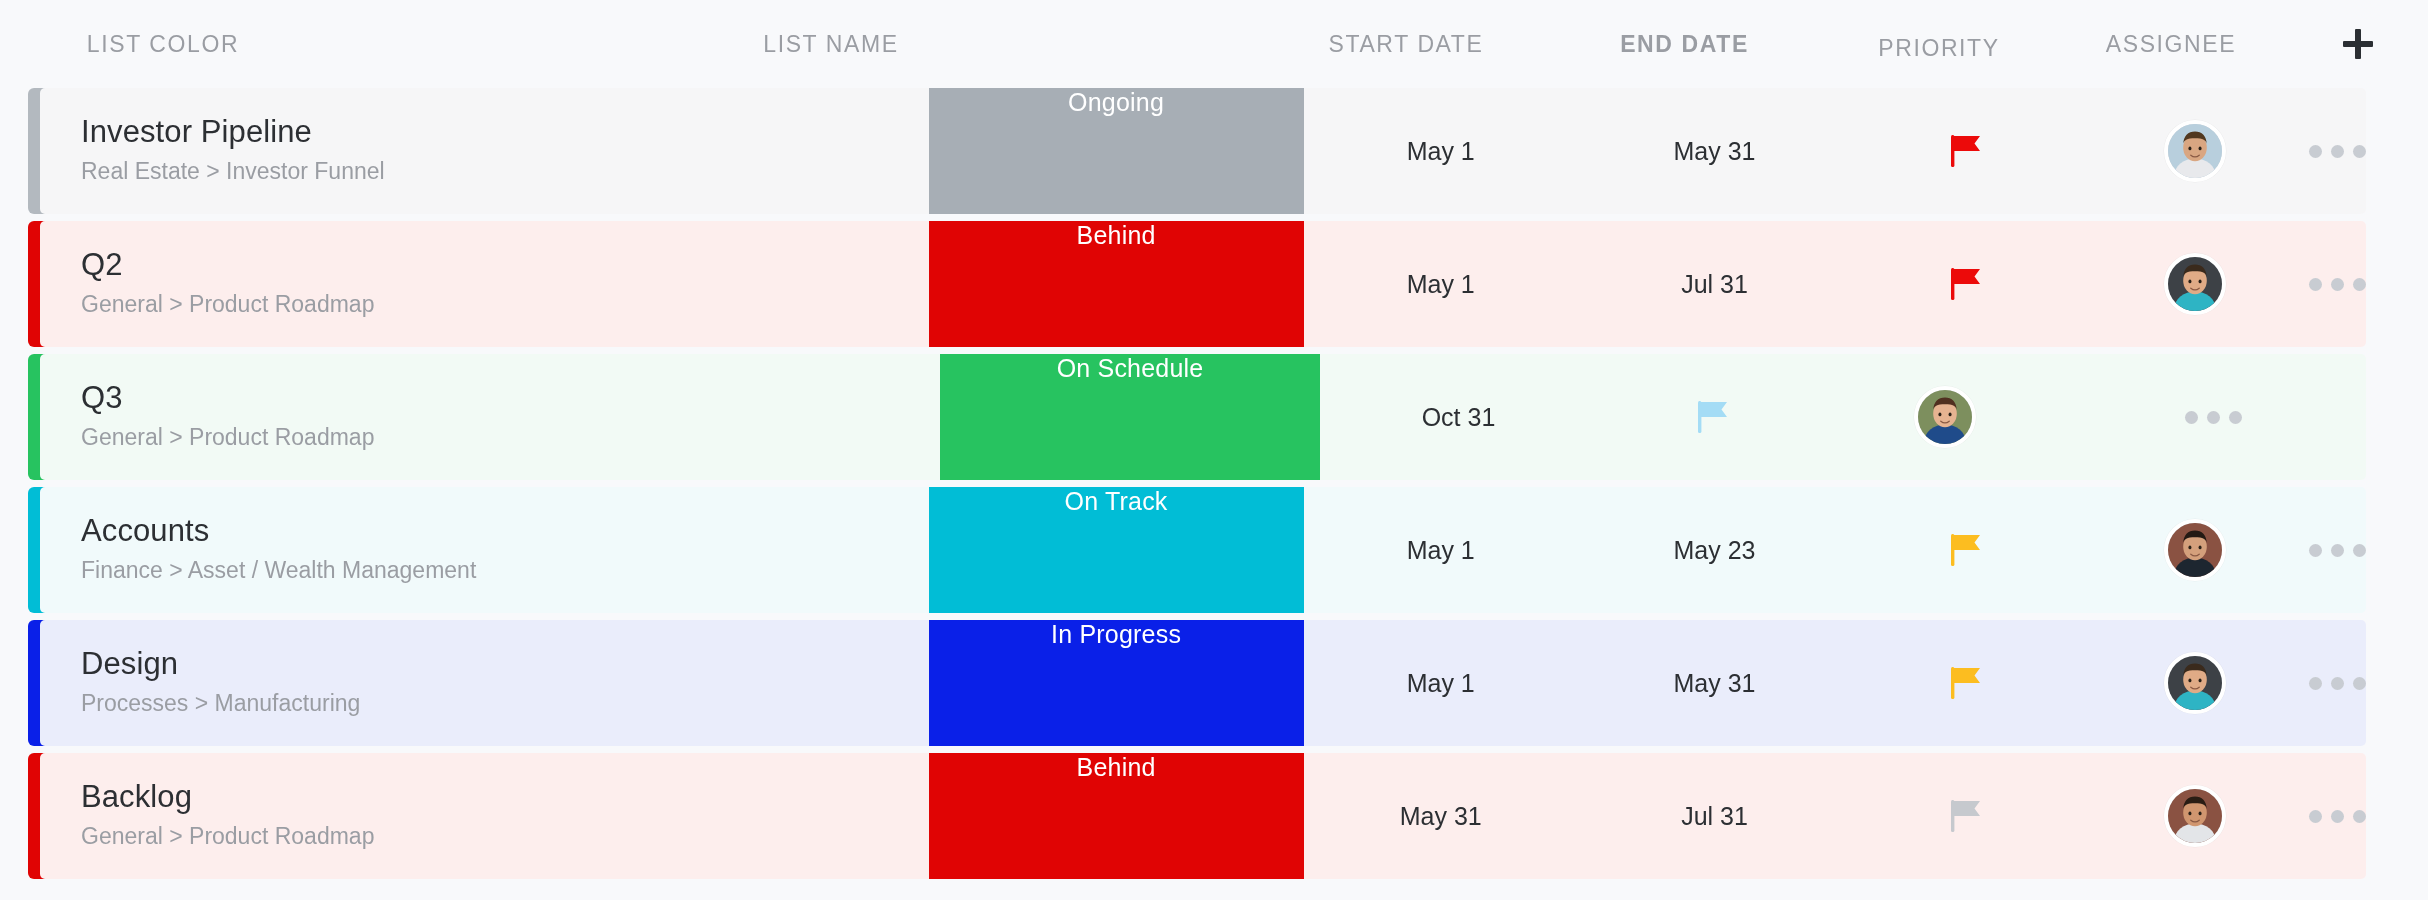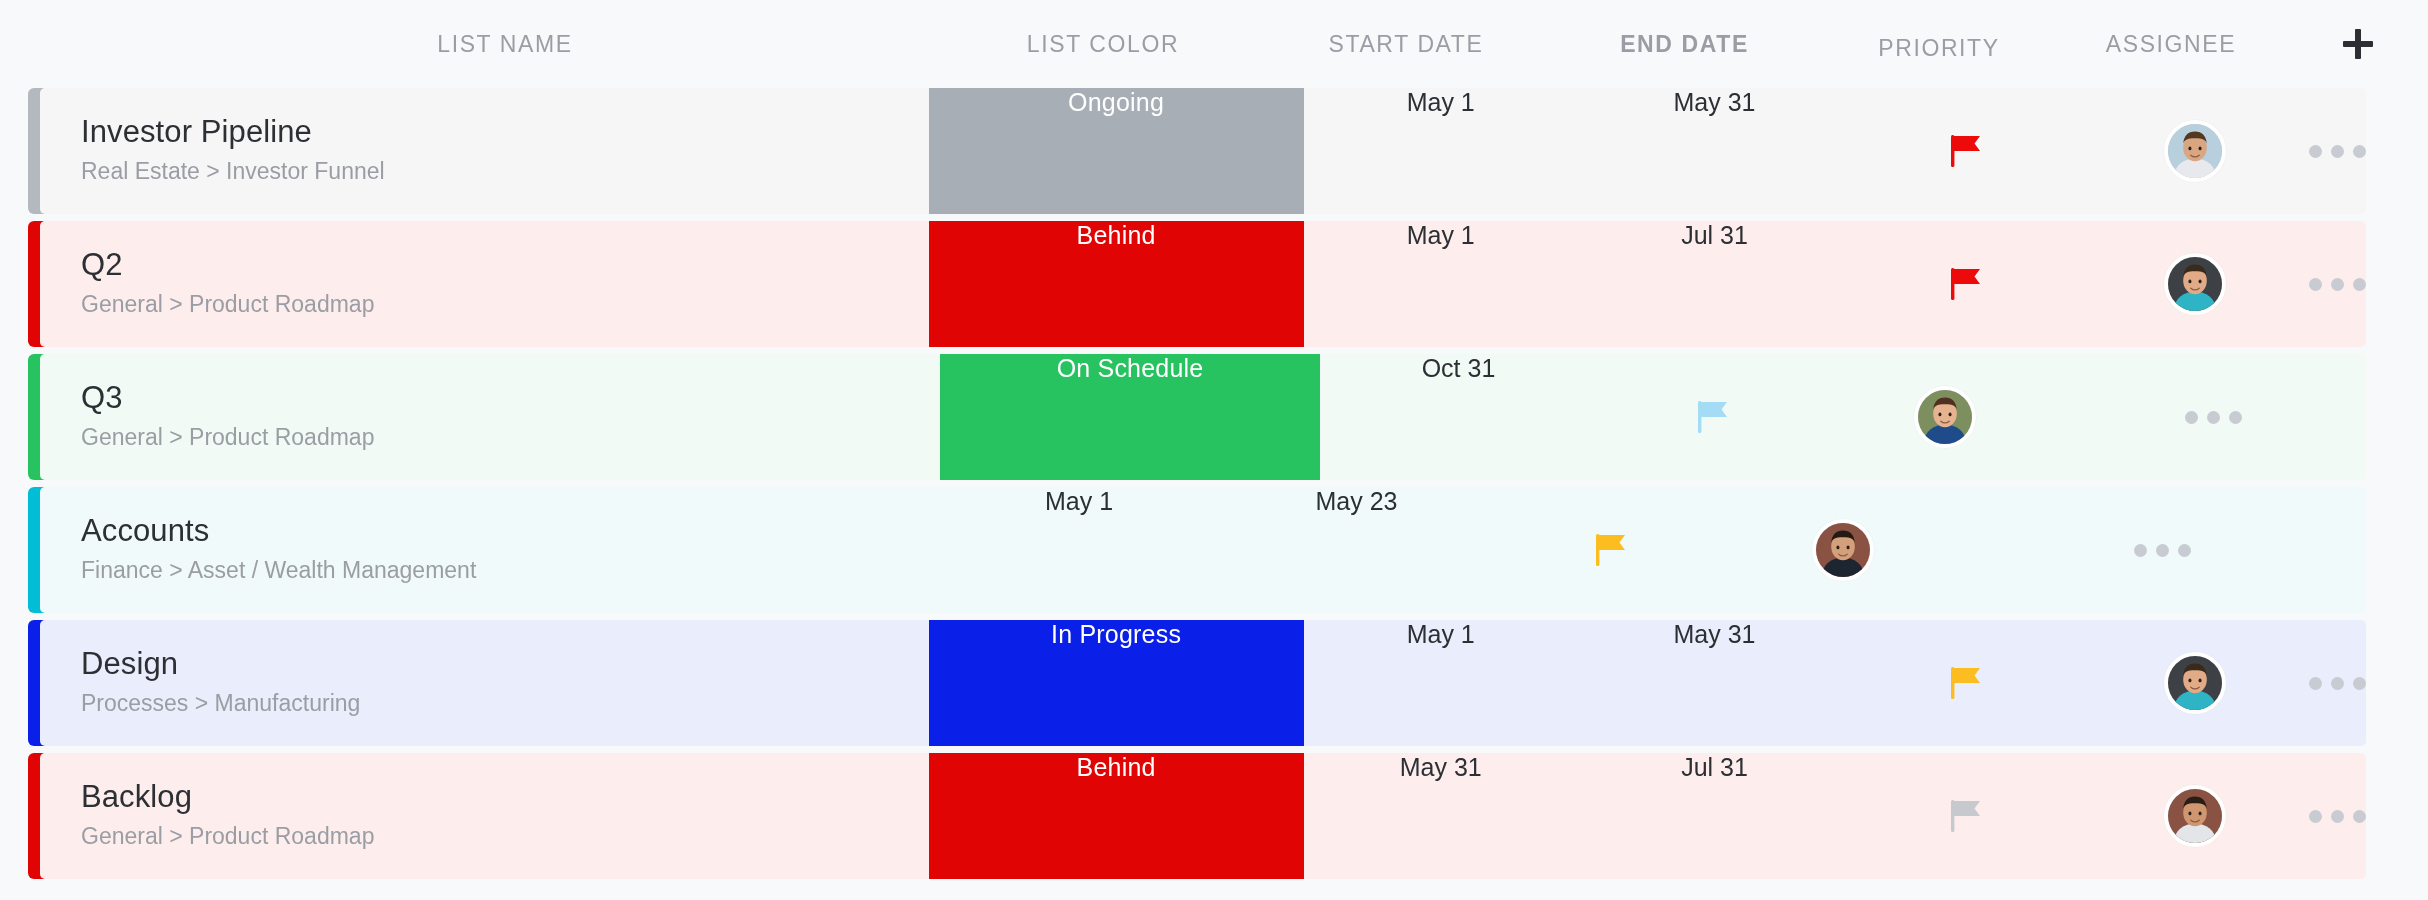--- a/index.html
+++ b/index.html
@@ -123,21 +123,21 @@
     justify-content: center;
     color: #ffffff;
     font-size: 25px;
     font-weight: 400;
     letter-spacing: .2px;
   }
 
   .cell-date {
     width: 278px;
     display: flex;
-    align-items: flex-start;
+    align-items: center;
     justify-content: center;
     font-size: 25px;
     color: #2c2f33;
   }
   .cell-date.end { width: 277px; }
 
   .cell-priority {
     width: 232px;
     display: flex;
     align-items: center;
@@ -182,22 +182,22 @@
     background: #c8ccd2;
     display: block;
   }
 </style>
 </head>
 <body>
 
 <div class="app">
 
   <div class="table-header">
+    <div class="th th-listcolor">LIST COLOR</div>
     <div class="th th-listname">LIST NAME</div>
-    <div class="th th-listcolor">LIST COLOR</div>
     <div class="th th-start">START DATE</div>
     <div class="th th-end">END DATE</div>
     <div class="th th-priority">PRIORITY</div>
     <div class="th th-assignee">ASSIGNEE</div>
     <div class="th th-add">
       <span class="plus-icon"></span>
     </div>
   </div>
 
   <div class="rows" id="rows-container">
@@ -336,20 +336,23 @@
       </div>
     </div>
       </div>
       <div class="row">
     <div class="accent" style="background:#01bdd6"></div>
     <div class="row-body" style="background:#f1fafb">
       <div class="cell-name">
         <div class="list-title">Accounts</div>
         <div class="list-path">Finance &gt; Asset / Wealth Management</div>
       </div>
+      <div class="cell-color" style="background:#01bdd6">
+        <span>On Track</span>
+      </div>
       <div class="cell-date">
         <span>May 1</span>
       </div>
       <div class="cell-date end">
         <span>May 23</span>
       </div>
       <div class="cell-priority">
         <span>
               <svg class="flag" viewBox="0 0 30 36" aria-hidden="true">
     <rect x="0" y="2" width="3.4" height="32" rx="1.5" fill="#fcbd20"></rect>

